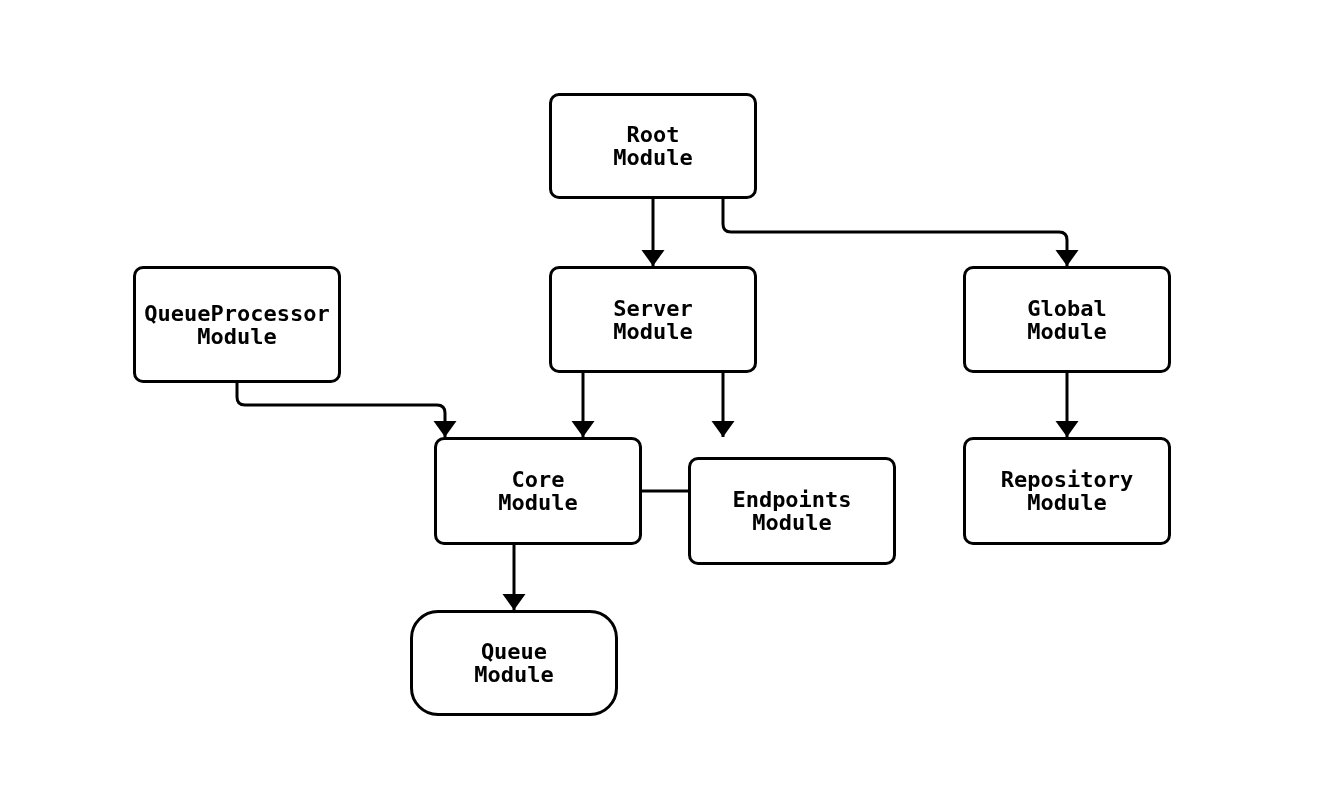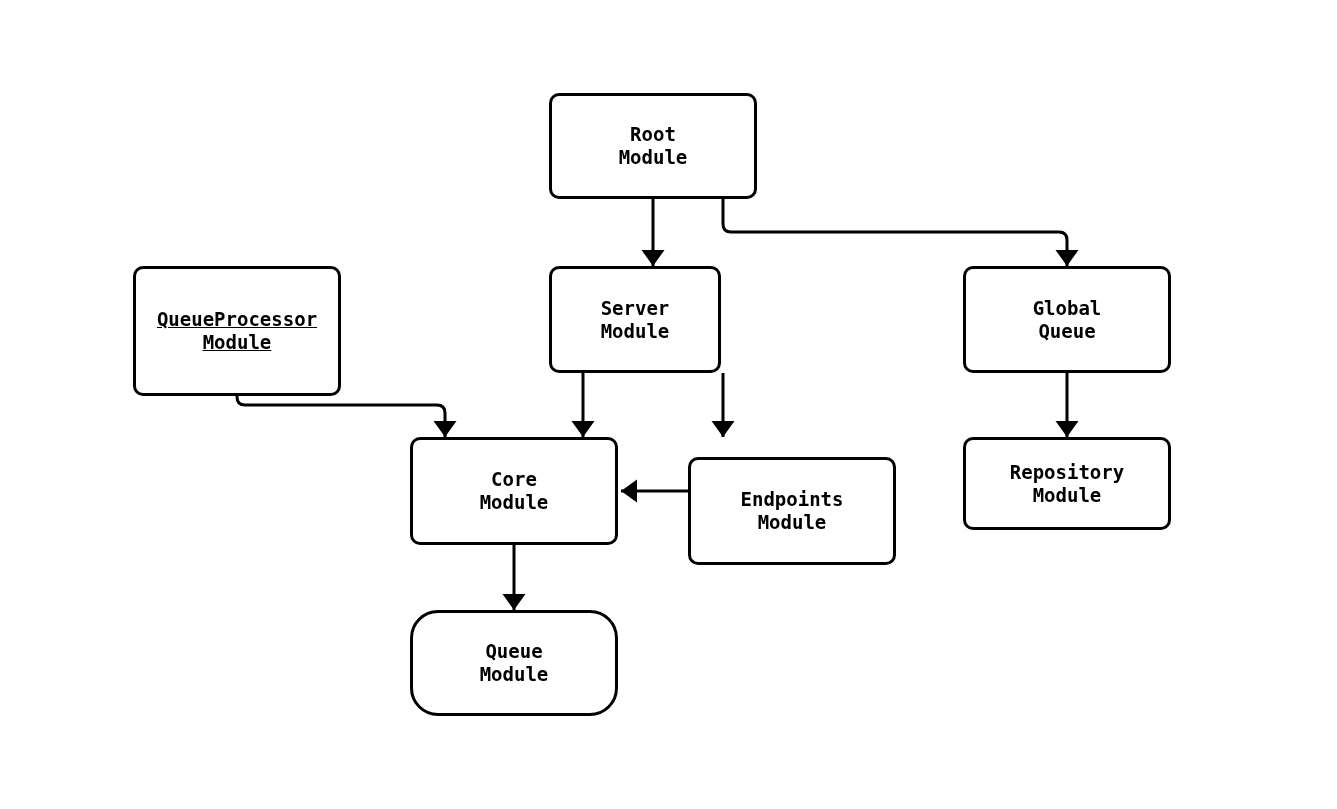--- a/index.html
+++ b/index.html
@@ -33,21 +33,21 @@
     background: #ffffff;
     border: 3px solid #000000;
     border-radius: 10px;
     display: flex;
     align-items: center;
     justify-content: center;
     text-align: center;
   }
   .node-label {
     white-space: pre-line;
-    font-size: 19px;
+    font-size: 22px;
     font-weight: bold;
     line-height: 23px;
     color: #000000;
   }
 </style>
 </head>
 <body>
 
 <div class="canvas">
 
@@ -65,46 +65,46 @@
     <path class="edge" d="M1067,373 L1067,437" marker-end="url(#arrowhead)"></path>
     <path class="edge" d="M688,491 L621,491" marker-end="url(#arrowhead)"></path>
     <path class="edge" d="M514,545 L514,610" marker-end="url(#arrowhead)"></path>
   </svg>
 
   <div class="node" style="left:549px; top:93px; width:208px; height:106px;">
     <span class="node-label">Root
 Module</span>
   </div>
 
-  <div class="node" style="left:133px; top:266px; width:208px; height:130px;text-decoration:underline;">
+  <div class="node" style="left:133px; top:266px; width:208px; height:117px;">
     <span class="node-label">QueueProcessor
 Module</span>
   </div>
 
-  <div class="node" style="left:549px; top:266px; width:172px; height:107px;">
+  <div class="node" style="left:549px; top:266px; width:208px; height:107px;">
     <span class="node-label">Server
 Module</span>
   </div>
 
   <div class="node" style="left:963px; top:266px; width:208px; height:107px;">
     <span class="node-label">Global
-Queue</span>
+Module</span>
   </div>
 
-  <div class="node" style="left:410px; top:437px; width:208px; height:108px;">
+  <div class="node" style="left:434px; top:437px; width:208px; height:108px;">
     <span class="node-label">Core
 Module</span>
   </div>
 
   <div class="node" style="left:688px; top:457px; width:208px; height:108px;">
     <span class="node-label">Endpoints
 Module</span>
   </div>
 
-  <div class="node" style="left:963px; top:437px; width:208px; height:93px;">
+  <div class="node" style="left:963px; top:437px; width:208px; height:108px;">
     <span class="node-label">Repository
 Module</span>
   </div>
 
   <div class="node" style="left:410px; top:610px; width:208px; height:106px;border-radius:28px;">
     <span class="node-label">Queue
 Module</span>
   </div>
 
 </div>

